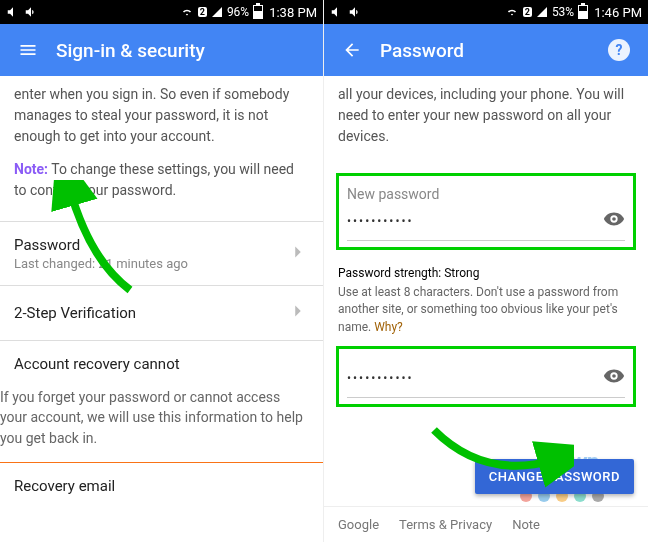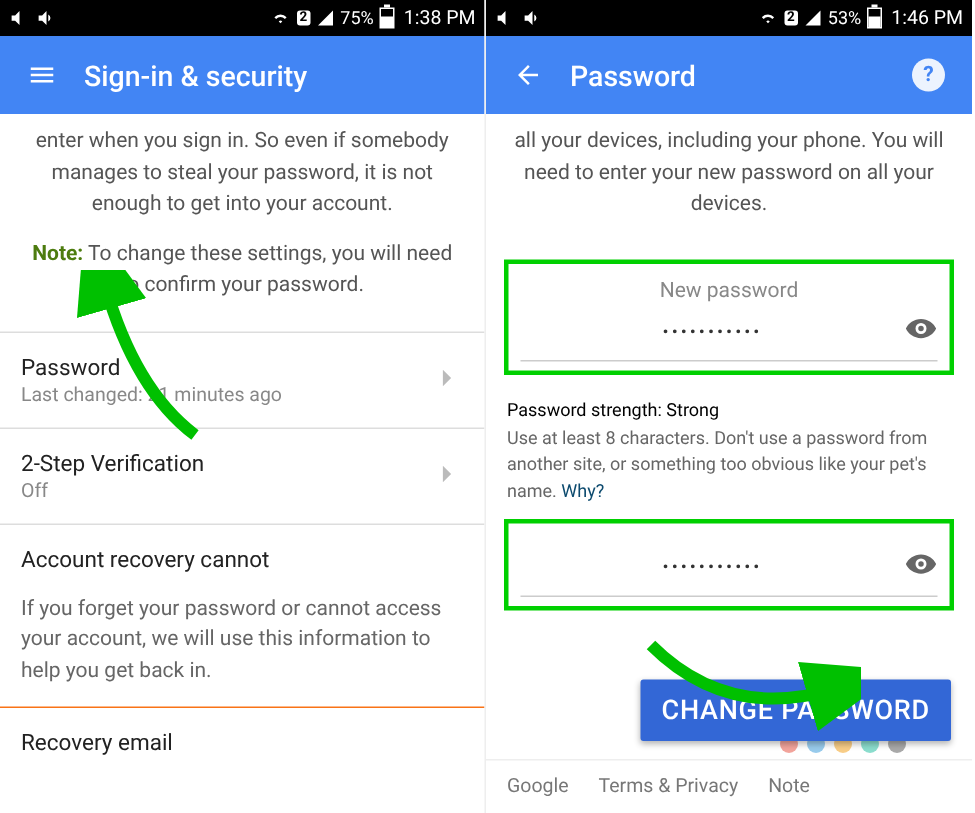--- a/index.html
+++ b/index.html
@@ -18,44 +18,44 @@
 .statusbar .batt::after { content:""; position:absolute; bottom:0; left:0; right:0; height:56%; background:#fff;}
 .statusbar .time { font-weight:400; font-size:13px; margin-left:2px;}
 
 .appbar { height:52px; background:#4285f4; color:#fff; display:flex; align-items:center; padding:0 18px; gap:18px;}
 .appbar .title { font-size:19px; font-weight:500; flex:1;}
 .hamburger, .backarrow { width:20px; height:20px; display:flex; align-items:center; justify-content:center; cursor:pointer;}
 .hamburger svg, .backarrow svg { fill:#fff; }
 .help { width:22px; height:22px; border-radius:50%; background:rgba(255,255,255,0.9); color:#4285f4; font-weight:bold; display:flex; align-items:center; justify-content:center; font-size:14px; cursor:pointer;}
 
 .content { padding:8px 14px; color:#333; font-size:14px; line-height:1.5; }
-.content .para { margin-bottom:12px; color:#555;text-align:center; }
+.content .para { margin-bottom:12px; color:#555; }
 .content .note { color:#555; }
-.content .note b { color:#4d7c0f; }
+.content .note b { color:#8b5cf6; }
 
 .row { padding:14px; border-top:1px solid #ddd; display:flex; align-items:center; justify-content:space-between; cursor:pointer; }
 .row .rlabel { color:#222; font-size:15px; }
 .row .rsub { color:#888; font-size:13px; margin-top:2px;}
 .row .chev { color:#bbb; }
 .sectionhead { padding:14px; border-top:1px solid #ddd; font-size:15px; color:#222; }
-.recovery-text { padding:0 14px 14px 14px; color:#666; font-size:14px; line-height:1.45;}
-
-.field-box { margin:6px 12px; padding:10px 8px 6px 8px; position:relative;text-align:center;}
+.recovery-text { padding:0 14px 14px 0; color:#666; font-size:14px; line-height:1.45;}
+
+.field-box { margin:6px 12px; padding:10px 8px 6px 8px; position:relative;}
 .field-box.hl { border:3px solid #00d000; }
 .field-label { color:#888; font-size:14px;}
 .field-line { display:flex; align-items:center; border-bottom:1px solid #ccc; padding:6px 0;}
 .field-line .dots { letter-spacing:2px; color:#333; flex:1; font-size:12px;}
 .eye { cursor:pointer; }
 .eye svg { fill:#666; }
 
 .strength { padding:10px 14px 4px 14px; font-size:12px; }
 .strength .sub { color:#666; line-height:1.45; margin-top:4px;}
-.link { color:#0c4a6e; cursor:pointer;}
-
-.change-btn { position:absolute; right:14px; bottom:48px; background:#3367d6; color:#fff; padding:10px 14px; font-size:18px; font-weight:500; letter-spacing:0.5px; border-radius:2px; box-shadow:0 2px 4px rgba(0,0,0,0.3); cursor:pointer;margin-left:20px;}
+.link { color:#a16207; cursor:pointer;}
+
+.change-btn { position:absolute; right:14px; bottom:48px; background:#3367d6; color:#fff; padding:10px 14px; font-size:13px; font-weight:500; letter-spacing:0.5px; border-radius:2px; box-shadow:0 2px 4px rgba(0,0,0,0.3); cursor:pointer;margin-left:20px;}
 
 .footer { position:absolute; bottom:0; left:0; right:0; padding:10px 14px; display:flex; gap:20px; font-size:13px; color:#777; border-top:1px solid #eee; background:#fff;}
 .footer span { cursor:pointer;text-align:center;}
 
 .arrow1 { position:absolute; top:180px; left:40px; pointer-events:none;}
 .arrow2 { position:absolute; bottom:42px; left:100px; pointer-events:none;}
 
 .wm { position:absolute; bottom:66px; right:50px; color:#4aa0f0; font-size:24px; font-style:italic; font-weight:bold; opacity:0.5; letter-spacing:-1px; pointer-events:none;}
 .dots-wm { position:absolute; bottom:40px; right:44px; display:flex; gap:6px; opacity:0.5; pointer-events:none;}
 .dots-wm span { width:12px; height:12px; border-radius:50%; }
@@ -84,21 +84,21 @@
             <svg width="14" height="14" viewBox="0 0 24 24">
               <path d="M12 18l-2-2a2.8 2.8 0 014 0l-2 2zm-5-5l-2-2a9.9 9.9 0 0114 0l-2 2a7 7 0 00-10 0z"></path>
             </svg>
           </span>
       <span class="sim">2</span>
       <span class="sb-icon">
             <svg width="12" height="12" viewBox="0 0 24 24">
               <path d="M2 22h20V2L2 22z"></path>
             </svg>
           </span>
-      <span>75%</span>
+      <span>96%</span>
       <span class="batt"></span>
       <span class="time">1:38 PM</span>
     </div>
   </div>
 
   <div class="appbar">
     <div class="hamburger">
       <svg width="20" height="20" viewBox="0 0 24 24">
             <path d="M3 6h18v2H3V6zm0 5h18v2H3v-2zm0 5h18v2H3v-2z"></path>
           </svg>
@@ -117,21 +117,20 @@
       <div class="rsub">Last changed: 21 minutes ago</div>
     </div>
     <div class="chev"><svg width="22" height="22" viewBox="0 0 24 24" fill="#bbb">
             <path d="M9 6l6 6-6 6V6z"></path>
           </svg></div>
   </div>
 
   <div class="row">
     <div>
       <div class="rlabel">2-Step Verification</div>
-      <div class="rsub">Off</div>
     </div>
     <div class="chev"><svg width="22" height="22" viewBox="0 0 24 24" fill="#bbb">
             <path d="M9 6l6 6-6 6V6z"></path>
           </svg></div>
   </div>
 
   <div class="sectionhead">Account recovery cannot</div>
   <div class="recovery-text">If you forget your password or cannot access your account, we will use this information to help you get back in.</div>
   <div class="sectionhead" style="border-top:1px solid #f97316;">Recovery email</div>
 

